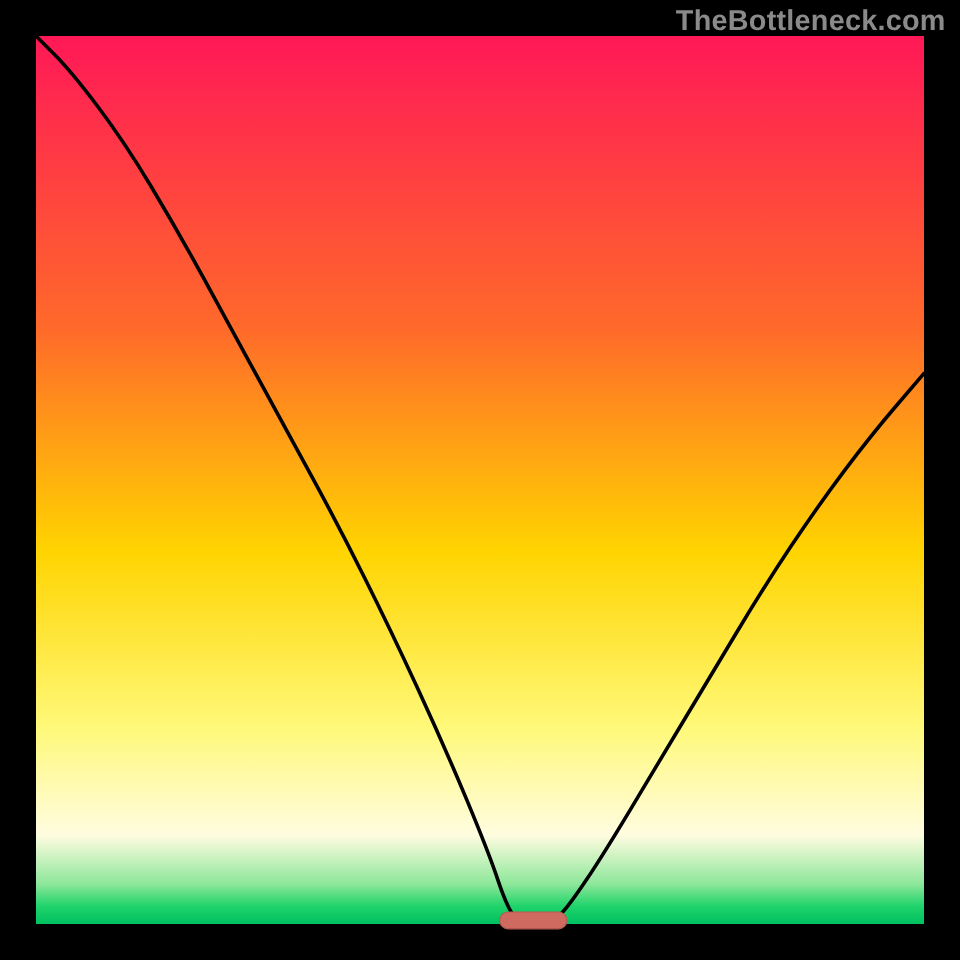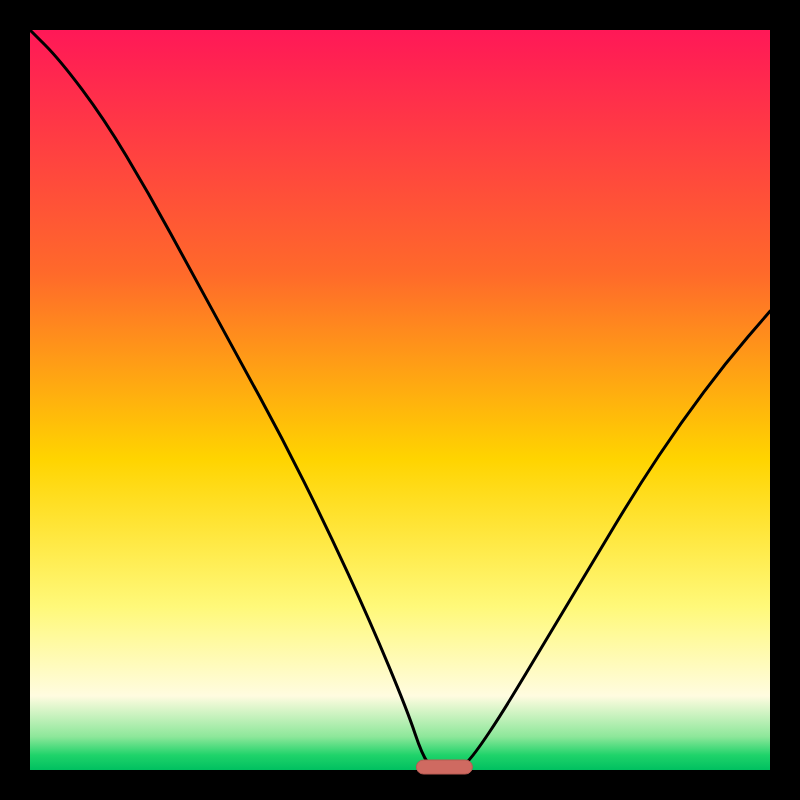--- a/index.html
+++ b/index.html
@@ -53,13 +53,14 @@
 
     <rect id="frame-rect" x="0" y="0" width="800" height="800" fill="#000000"></rect>
 
     <rect id="plot-rect" fill="url(#bg-grad)" x="30" y="30" width="740" height="740"></rect>
 
     <path id="curve-path" fill="none" stroke-width="3" stroke-linecap="round" stroke-linejoin="round" stroke="#000000" d="M 30 30 Q 30 30 44.8 44.80000000000001 Q 59.6 59.60000000000002 81.8 89.20000000000002 Q 104 118.8 126.2 155.79999999999998 Q 148.4 192.79999999999998 170.60000000000002 233.49999999999994 Q 192.8 274.19999999999993 215 314.9 Q 237.20000000000002 355.59999999999997 259.40000000000003 396.3 Q 281.6 437.00000000000006 303.8 481.4 Q 326 525.8 348.20000000000005 573.9 Q 370.40000000000003 622 388.90000000000003 666.4000000000001 Q 407.40000000000003 710.8000000000001 414.80000000000007 733 Q 422.20000000000005 755.1999999999999 427.75 762.5999999999999 Q 433.3 770 446.25 770 Q 459.2 770 466.6 762.5999999999999 Q 474 755.1999999999999 488.8 733 Q 503.6 710.8000000000001 525.8 673.8000000000001 Q 548 636.8000000000001 570.2 599.8 Q 592.4 562.8 614.5999999999999 525.8 Q 636.8 488.8 659 455.5 Q 681.2 422.20000000000005 703.4 392.6 Q 725.5999999999999 362.99999999999994 747.8 337.09999999999997 T 770 311.2"></path>
 
     <rect id="min-marker" rx="7" ry="7" height="14" fill="#cf6a61" x="416.40000000000003" y="760" width="56" stroke="#b85a52" stroke-width="1"></rect>
   </svg>
 
+  <div class="watermark">TheBottleneck.com</div>
 </div>
 
 </body></html>

